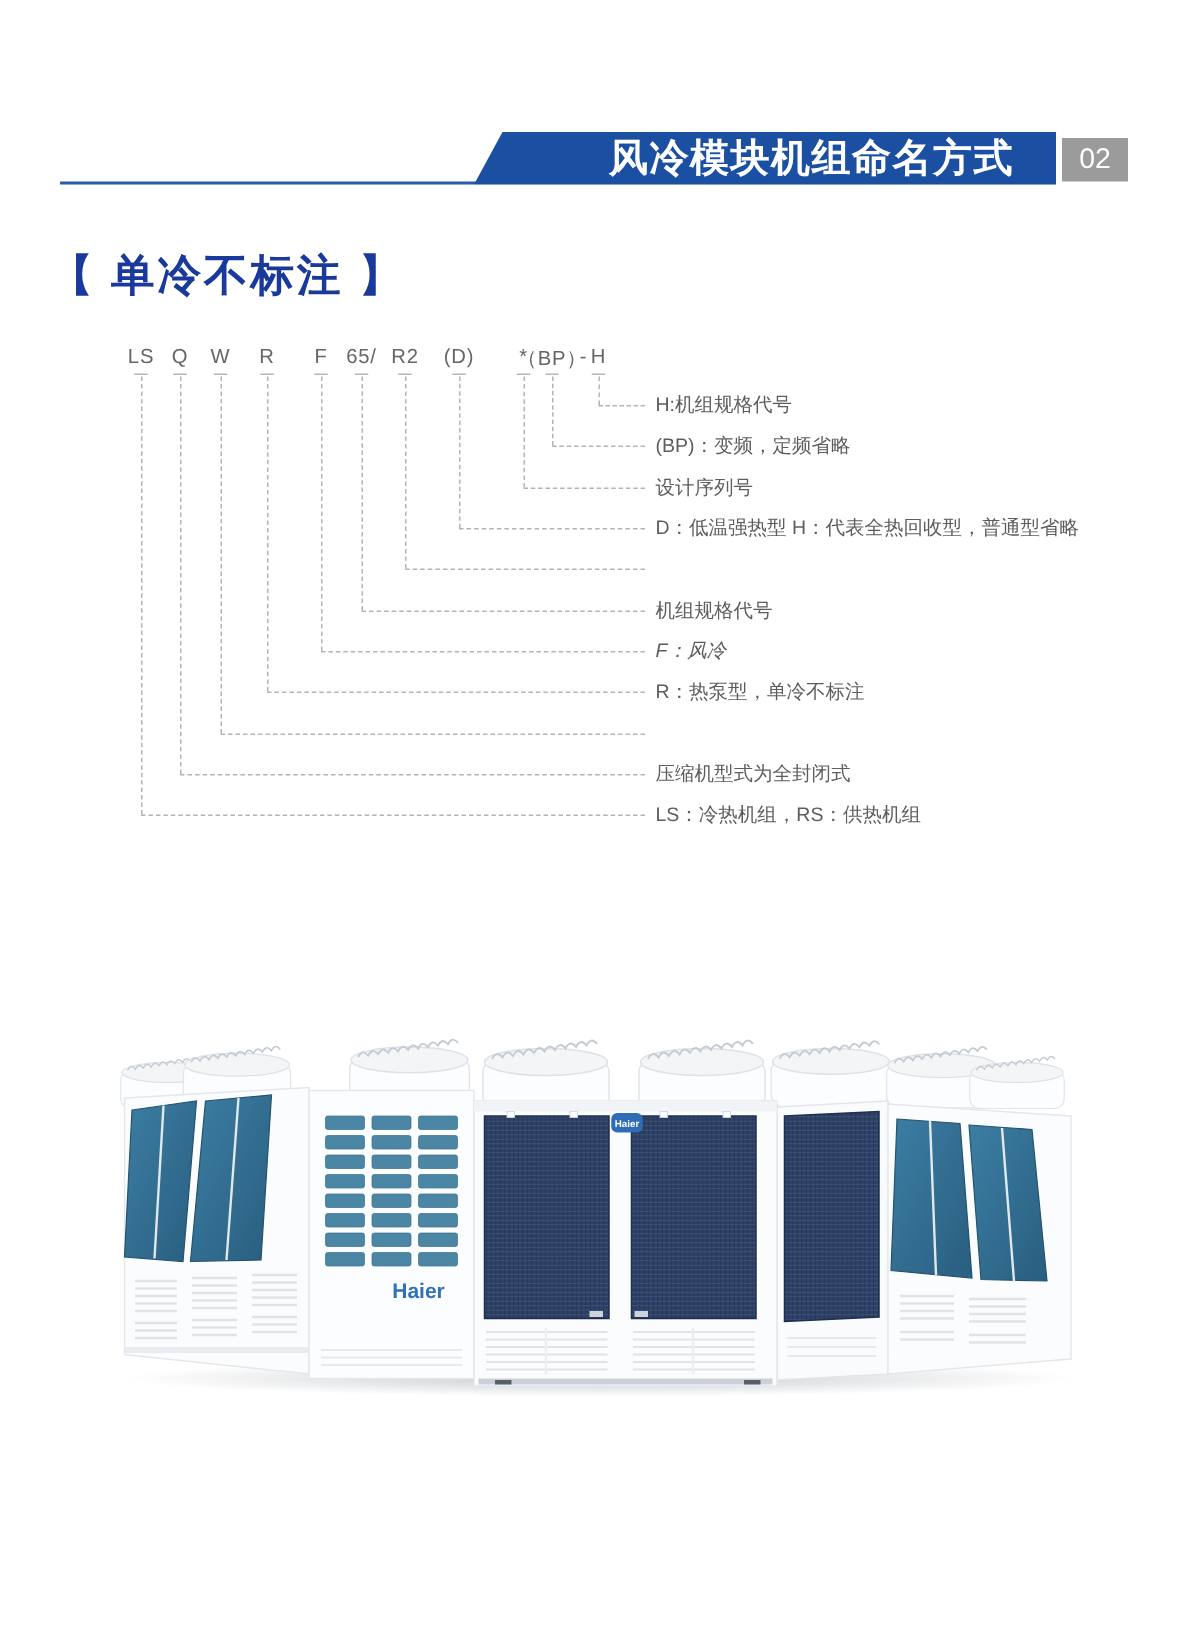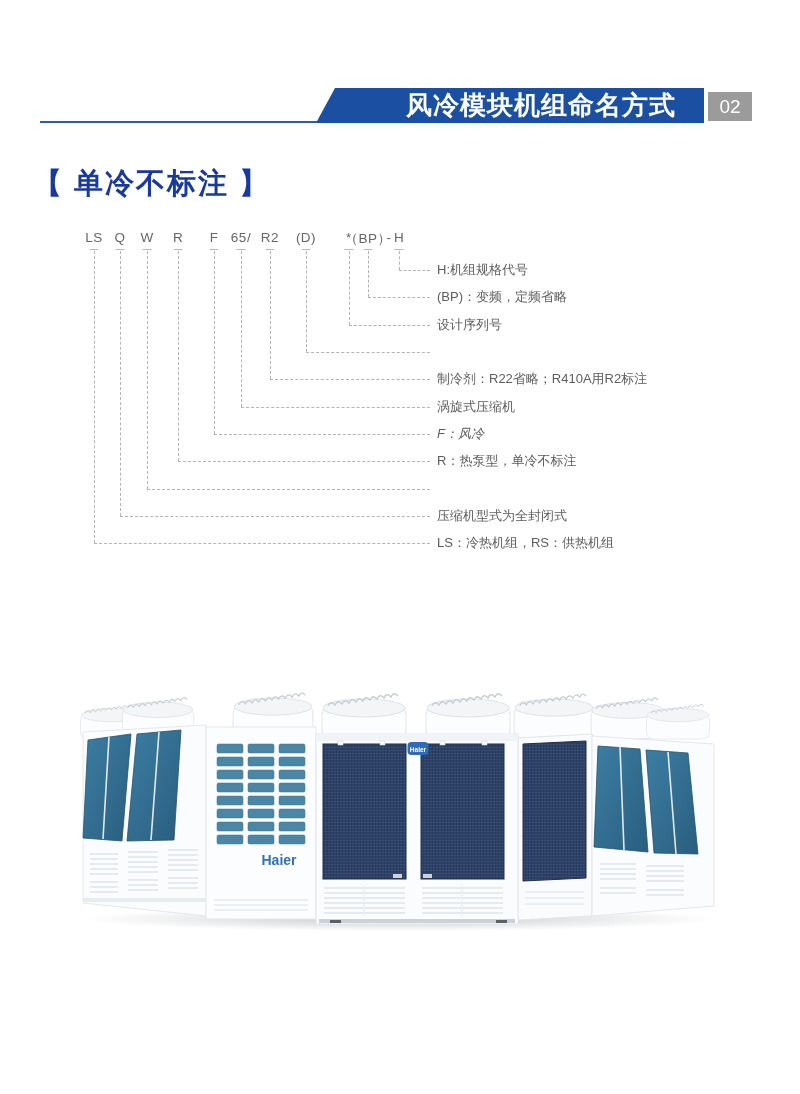--- a/index.html
+++ b/index.html
@@ -89,26 +89,26 @@
     <div class="hline" style="left: 399px; top: 42px; width: 31px;"></div>
     <div class="expl" style="top: 33px; left: 437px;">H:机组规格代号</div>
     <div class="vline" style="left: 368px; top: 23px; height: 46px;"></div>
     <div class="hline" style="left: 368px; top: 69px; width: 62px;"></div>
     <div class="expl" style="top: 60px; left: 437px; text-align: center;">(BP)：变频，定频省略</div>
     <div class="vline" style="left: 349px; top: 23px; height: 74px;"></div>
     <div class="hline" style="left: 349px; top: 97px; width: 81px;"></div>
     <div class="expl" style="top: 88px; left: 437px;">设计序列号</div>
     <div class="vline" style="left: 306px; top: 23px; height: 101px;"></div>
     <div class="hline" style="left: 306px; top: 124px; width: 124px;"></div>
+    <div class="expl" style="top: 115px; left: 437px;">D：低温强热型 H：代表全热回收型，普通型省略</div>
     <div class="vline" style="left: 270px; top: 23px; height: 128px;"></div>
     <div class="hline" style="left: 270px; top: 151px; width: 160px;"></div>
-    <div class="expl" style="top: 142px; left: 437px;">制冷剂：R22省略；R410A用R2标注</div>
     <div class="vline" style="left: 241px; top: 23px; height: 156px;"></div>
     <div class="hline" style="left: 241px; top: 179px; width: 189px;"></div>
-    <div class="expl" style="top: 170px; left: 437px;">涡旋式压缩机</div>
+    <div class="expl" style="top: 170px; left: 437px;">机组规格代号</div>
     <div class="vline" style="left: 214px; top: 23px; height: 183px;"></div>
     <div class="hline" style="left: 214px; top: 206px; width: 216px;"></div>
     <div class="expl" style="top: 197px; left: 437px; font-style: italic;">F：风冷</div>
     <div class="vline" style="left: 178px; top: 23px; height: 210px;"></div>
     <div class="hline" style="left: 178px; top: 233px; width: 252px;"></div>
     <div class="expl" style="top: 224px; left: 437px;">R：热泵型，单冷不标注</div>
     <div class="vline" style="left: 147px; top: 23px; height: 238px;"></div>
     <div class="hline" style="left: 147px; top: 261px; width: 283px;"></div>
     <div class="vline" style="left: 120px; top: 23px; height: 265px;"></div>
     <div class="hline" style="left: 120px; top: 288px; width: 310px;"></div>

